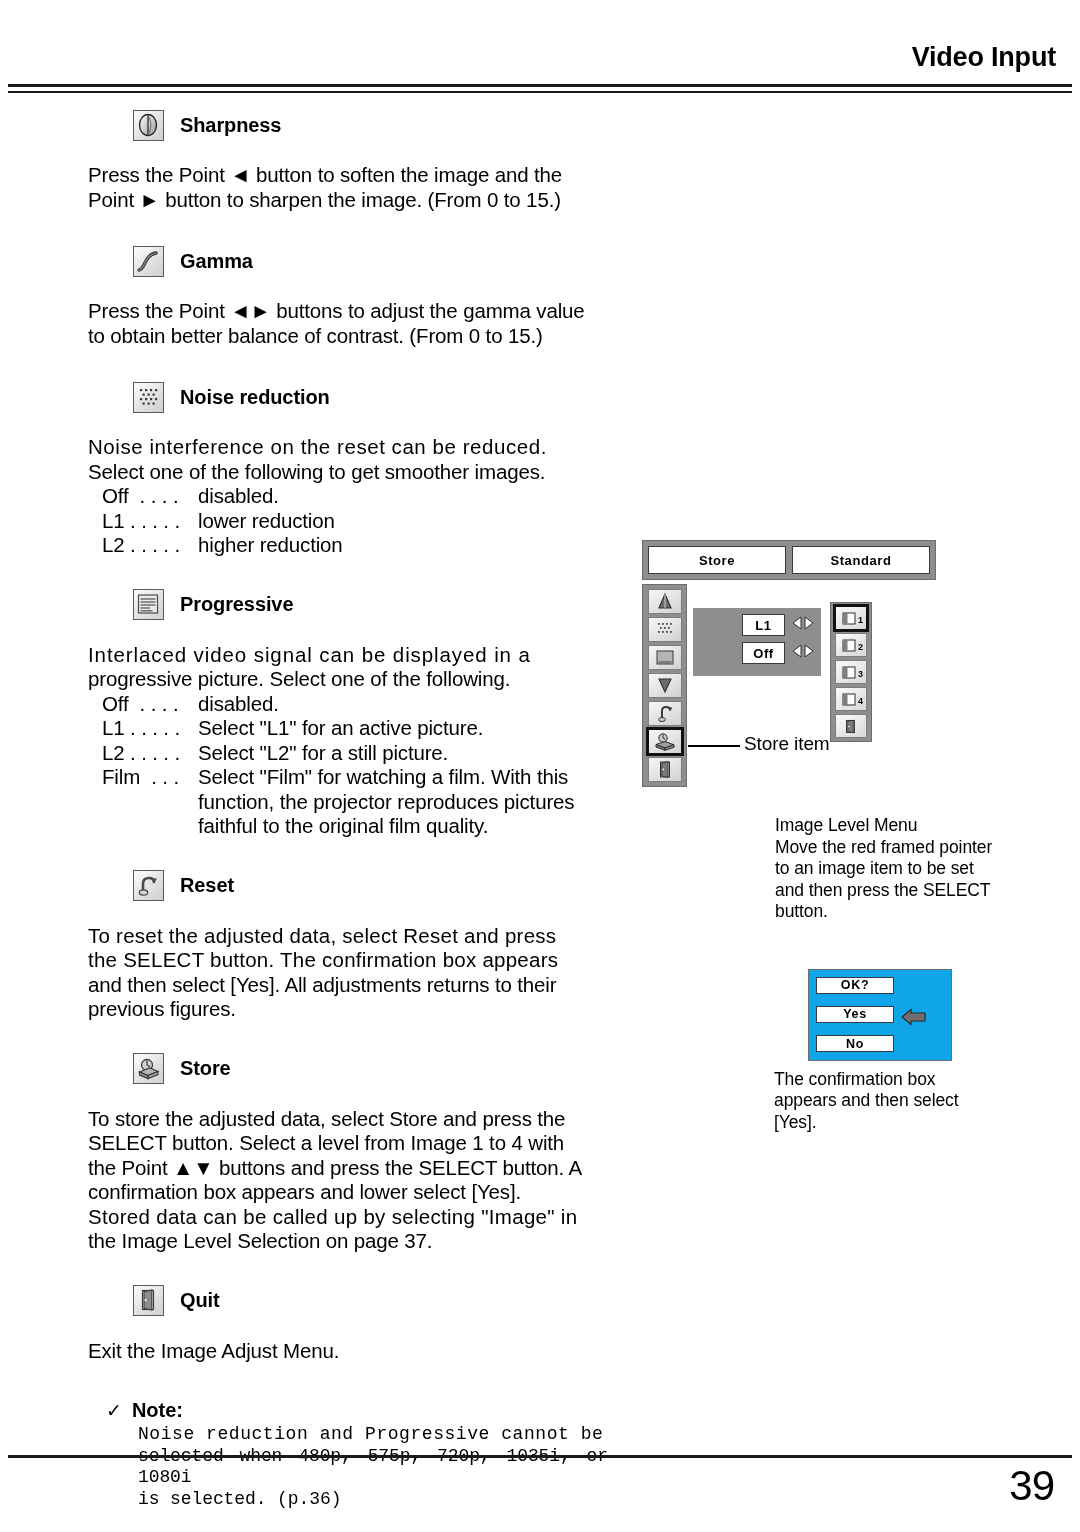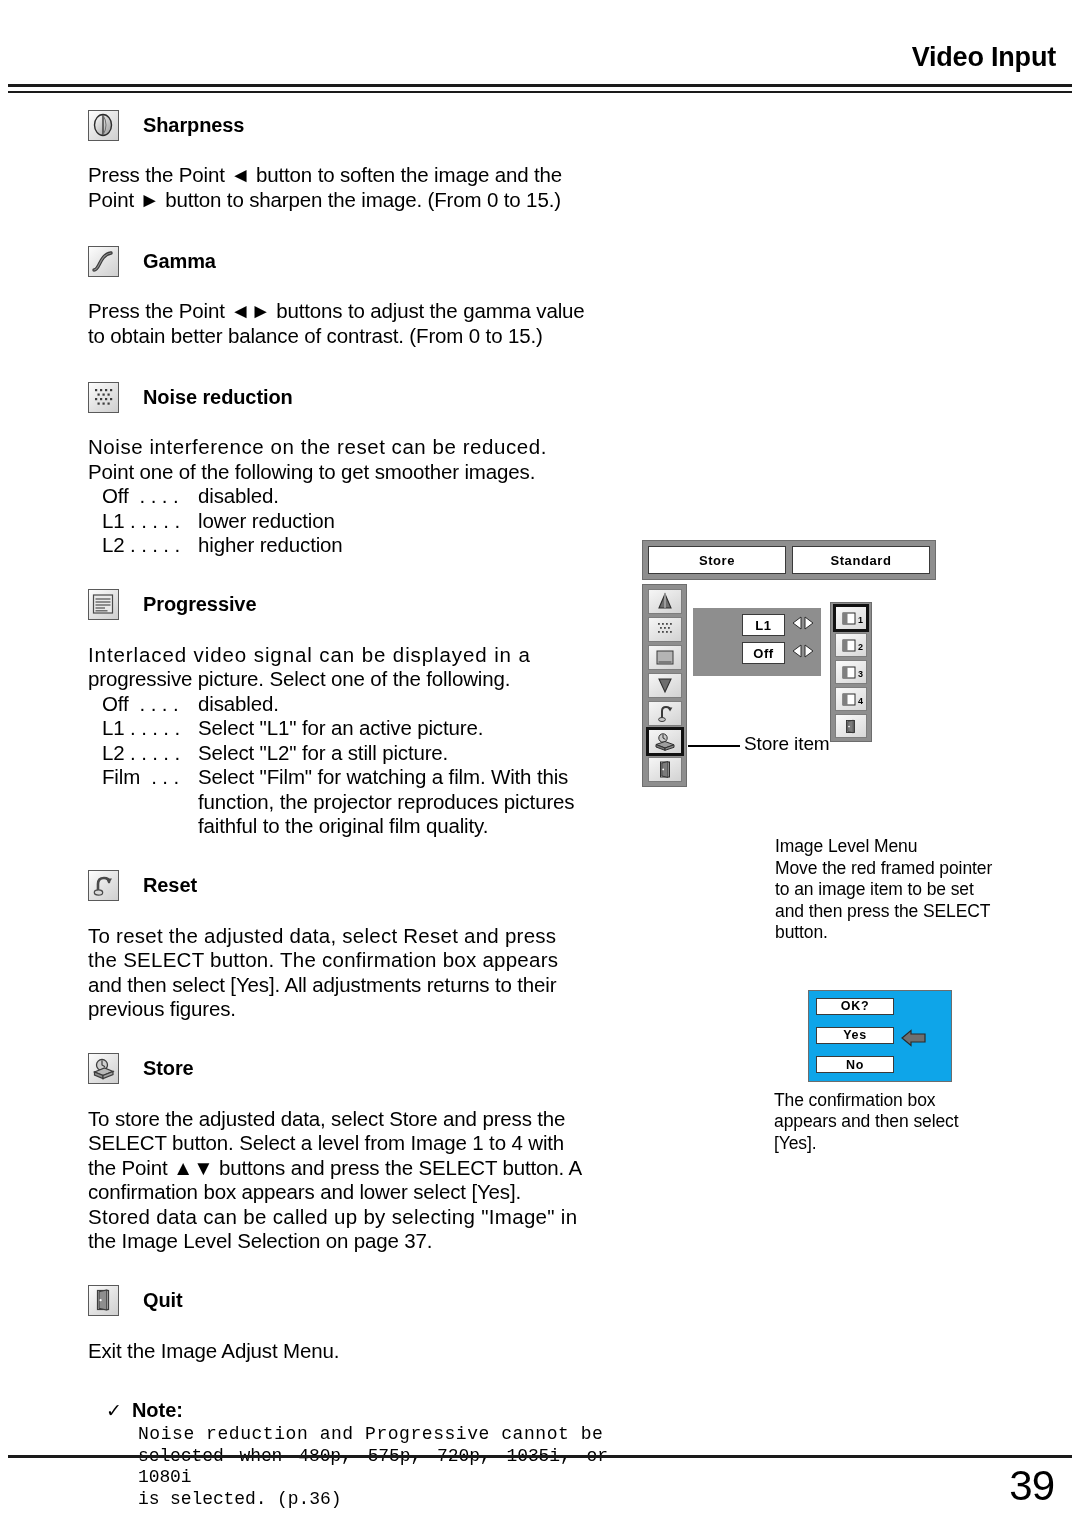--- a/index.html
+++ b/index.html
@@ -60,22 +60,23 @@
     left: 640px;
     top: 0;
     width: 420px;
   }
 
   
   .section { position: relative; }
   .sec-head {
     display: flex;
     align-items: center;
-    gap: 24px;
+    gap: 16px;
     height: 34px;
+    margin-left: 45px;
   }
   .sec-title {
     font-size: 20px;
     font-weight: bold;
     letter-spacing: -0.1px;
   }
   .body-text {
     font-size: 20.5px;
     line-height: 24.5px;
     letter-spacing: -0.15px;
@@ -372,21 +373,21 @@
               <rect x="8.5" y="19.5" width="2.2" height="2.2"></rect>
                 <rect x="13.5" y="19.5" width="2.2" height="2.2"></rect>
               <rect x="18.5" y="19.5" width="2.2" height="2.2"></rect>
             </g>
           </svg>
         </span>
         <span class="sec-title">Noise  reduction</span>
       </div>
       <div class="body-text">
         <p style="letter-spacing:0.55px;">Noise interference on the reset can be reduced.</p>
-        <p>Point one of the following to get smoother images.</p>
+        <p>Select one of the following to get smoother images.</p>
       </div>
       <div class="opt-list">
         <div class="opt-row">
           <span class="opt-key">Off  . . . .</span>
           <span class="opt-val">disabled.</span>
         </div>
         <div class="opt-row">
           <span class="opt-key">L1 . . . . .</span>
           <span class="opt-val">lower reduction</span>
         </div>
@@ -638,21 +639,21 @@
             <path d="M8.7 3.4 L14.3 2.2 L14.3 14.8 L8.7 13.6 Z" fill="#7b7b7b" stroke="#2d2d2d" stroke-width="0.8"></path>
             <circle cx="10" cy="8.6" r="0.8" fill="#ffffff"></circle>
           </svg>
         </div>
       </div>
 
       <div class="leader"></div>
       <div class="store-item-label">Store item</div>
     </div>
 
-    <div class="caption" style="margin-top:46px;margin-left:135px;">
+    <div class="caption" style="margin-top:25px;margin-left:135px;">
       <p>Image Level Menu</p>
       <p>Move the red framed pointer</p>
       <p>to an image item to be set</p>
       <p>and then press the SELECT</p>
       <p>button.</p>
     </div>
 
     <div style="margin-top:46px;margin-left:168px;position:relative;">
       <div class="confirm-wrap">
         <div class="confirm-btn">OK?</div>

